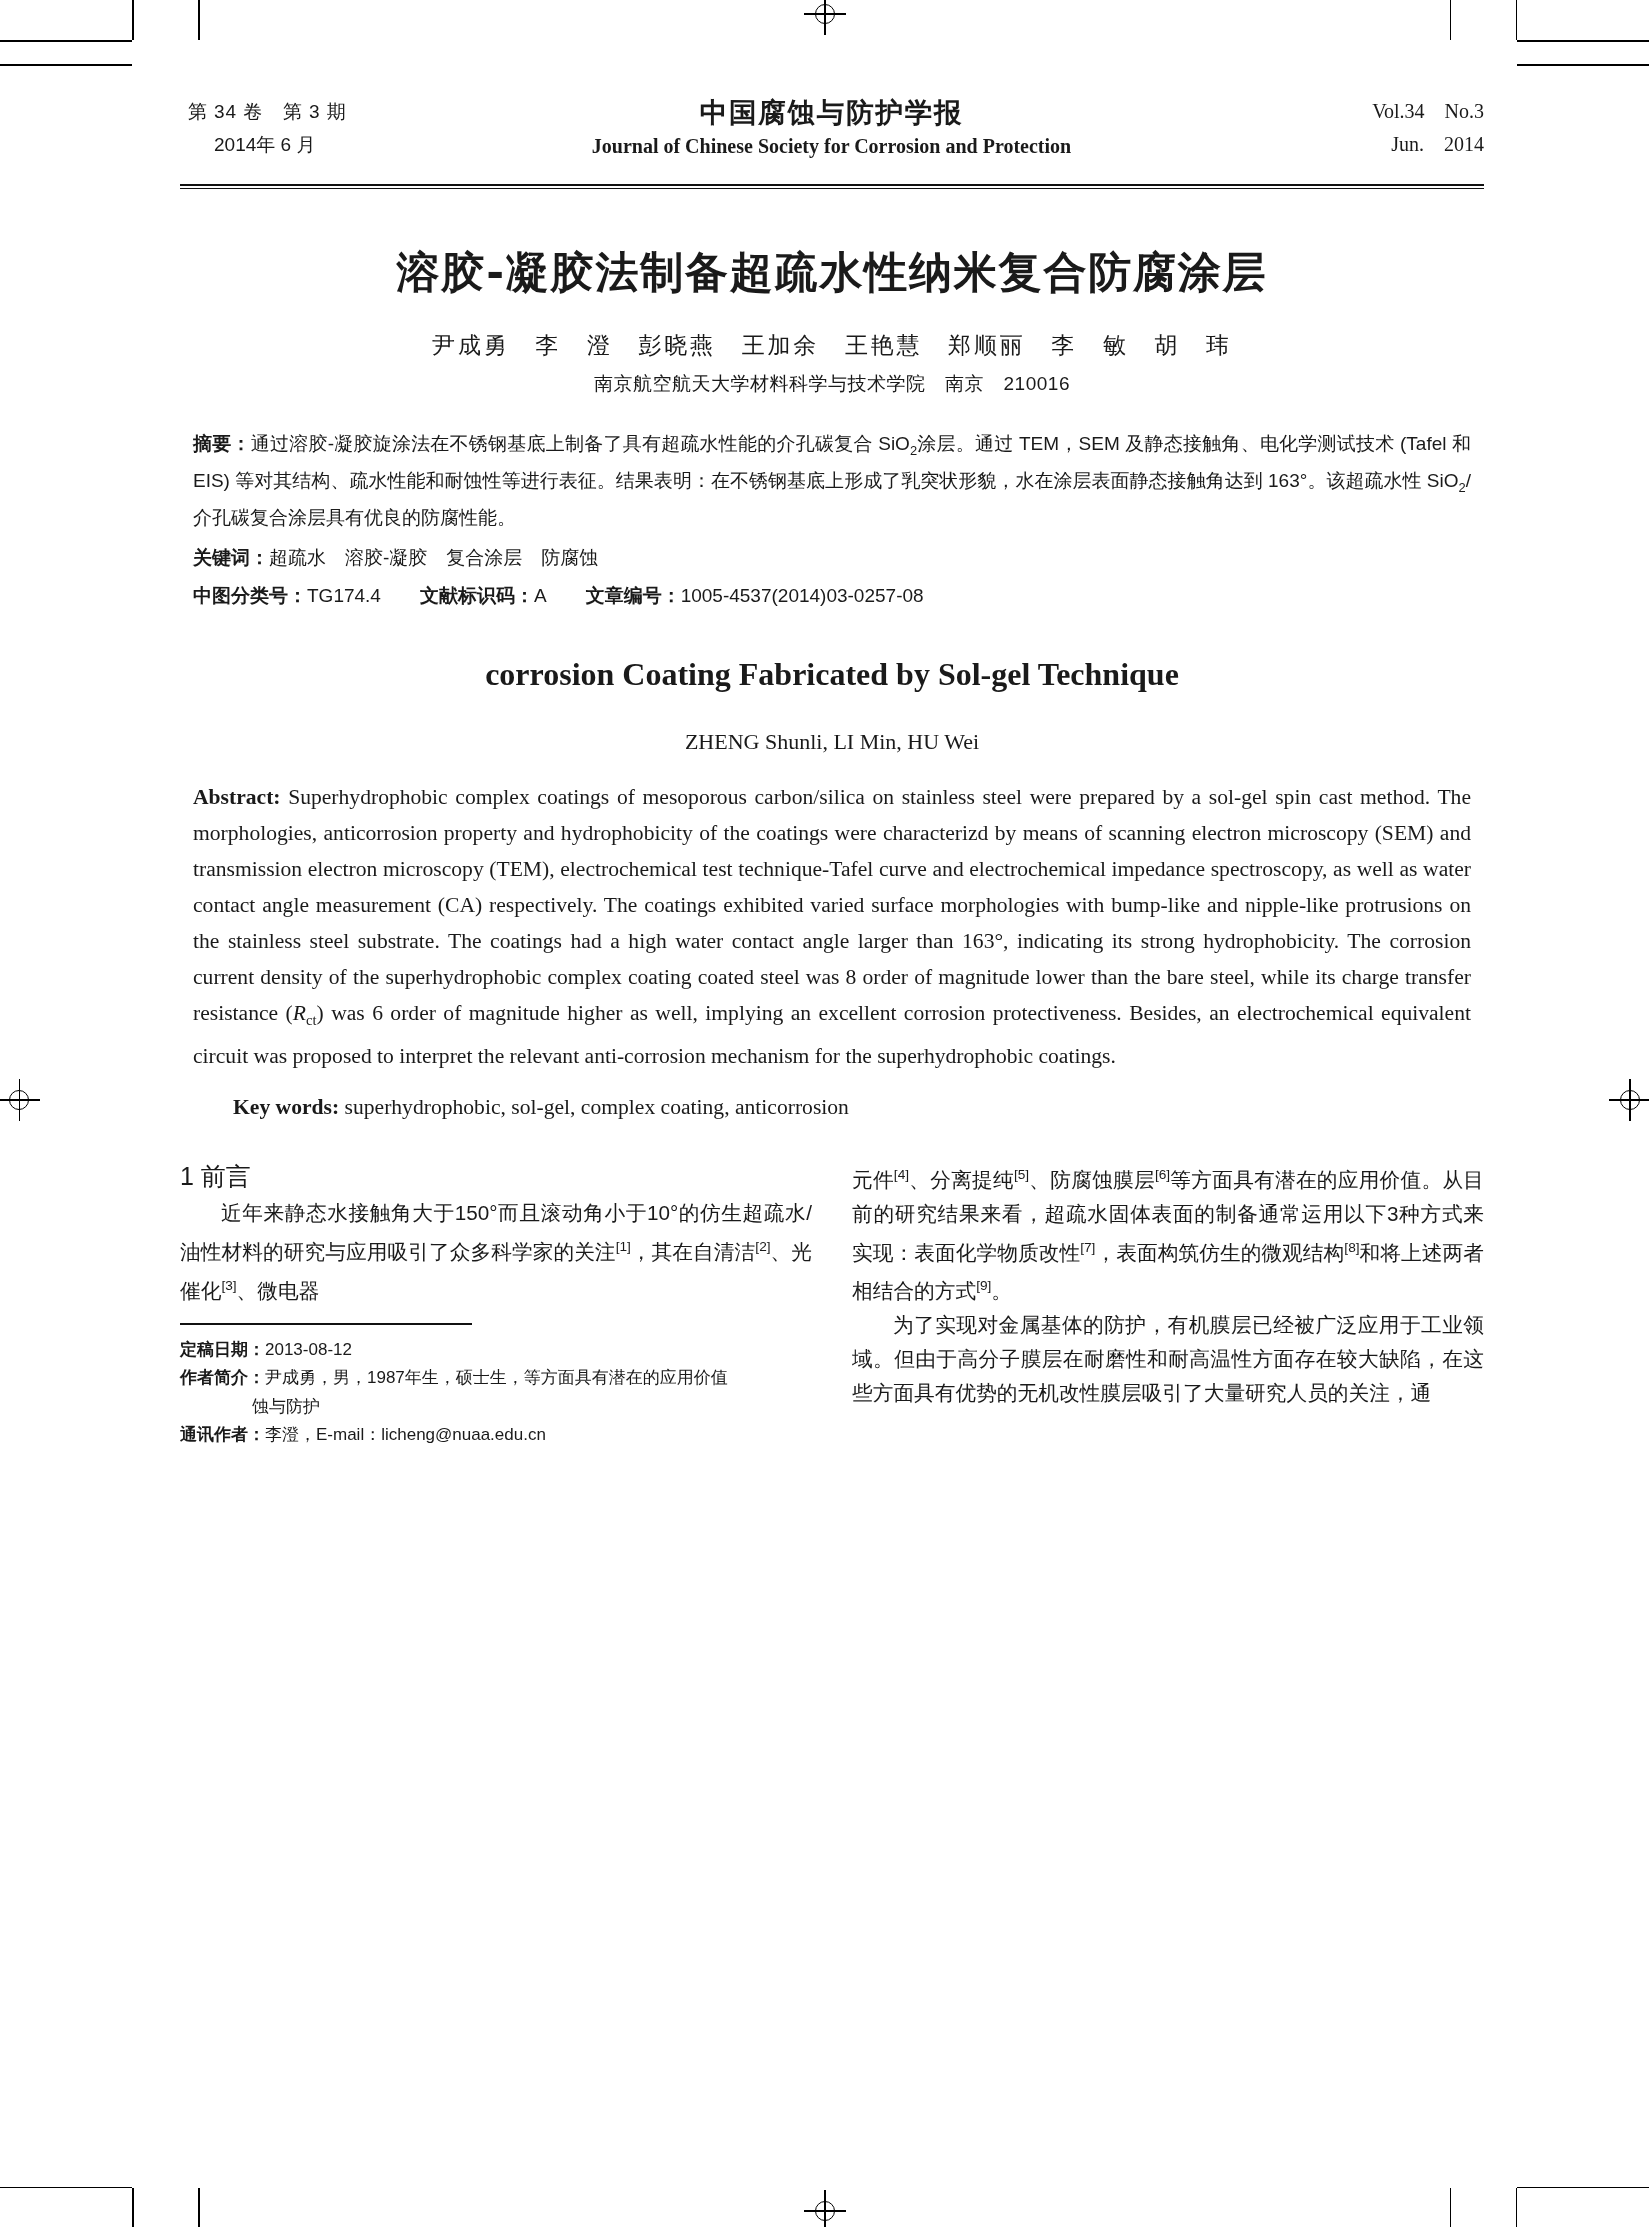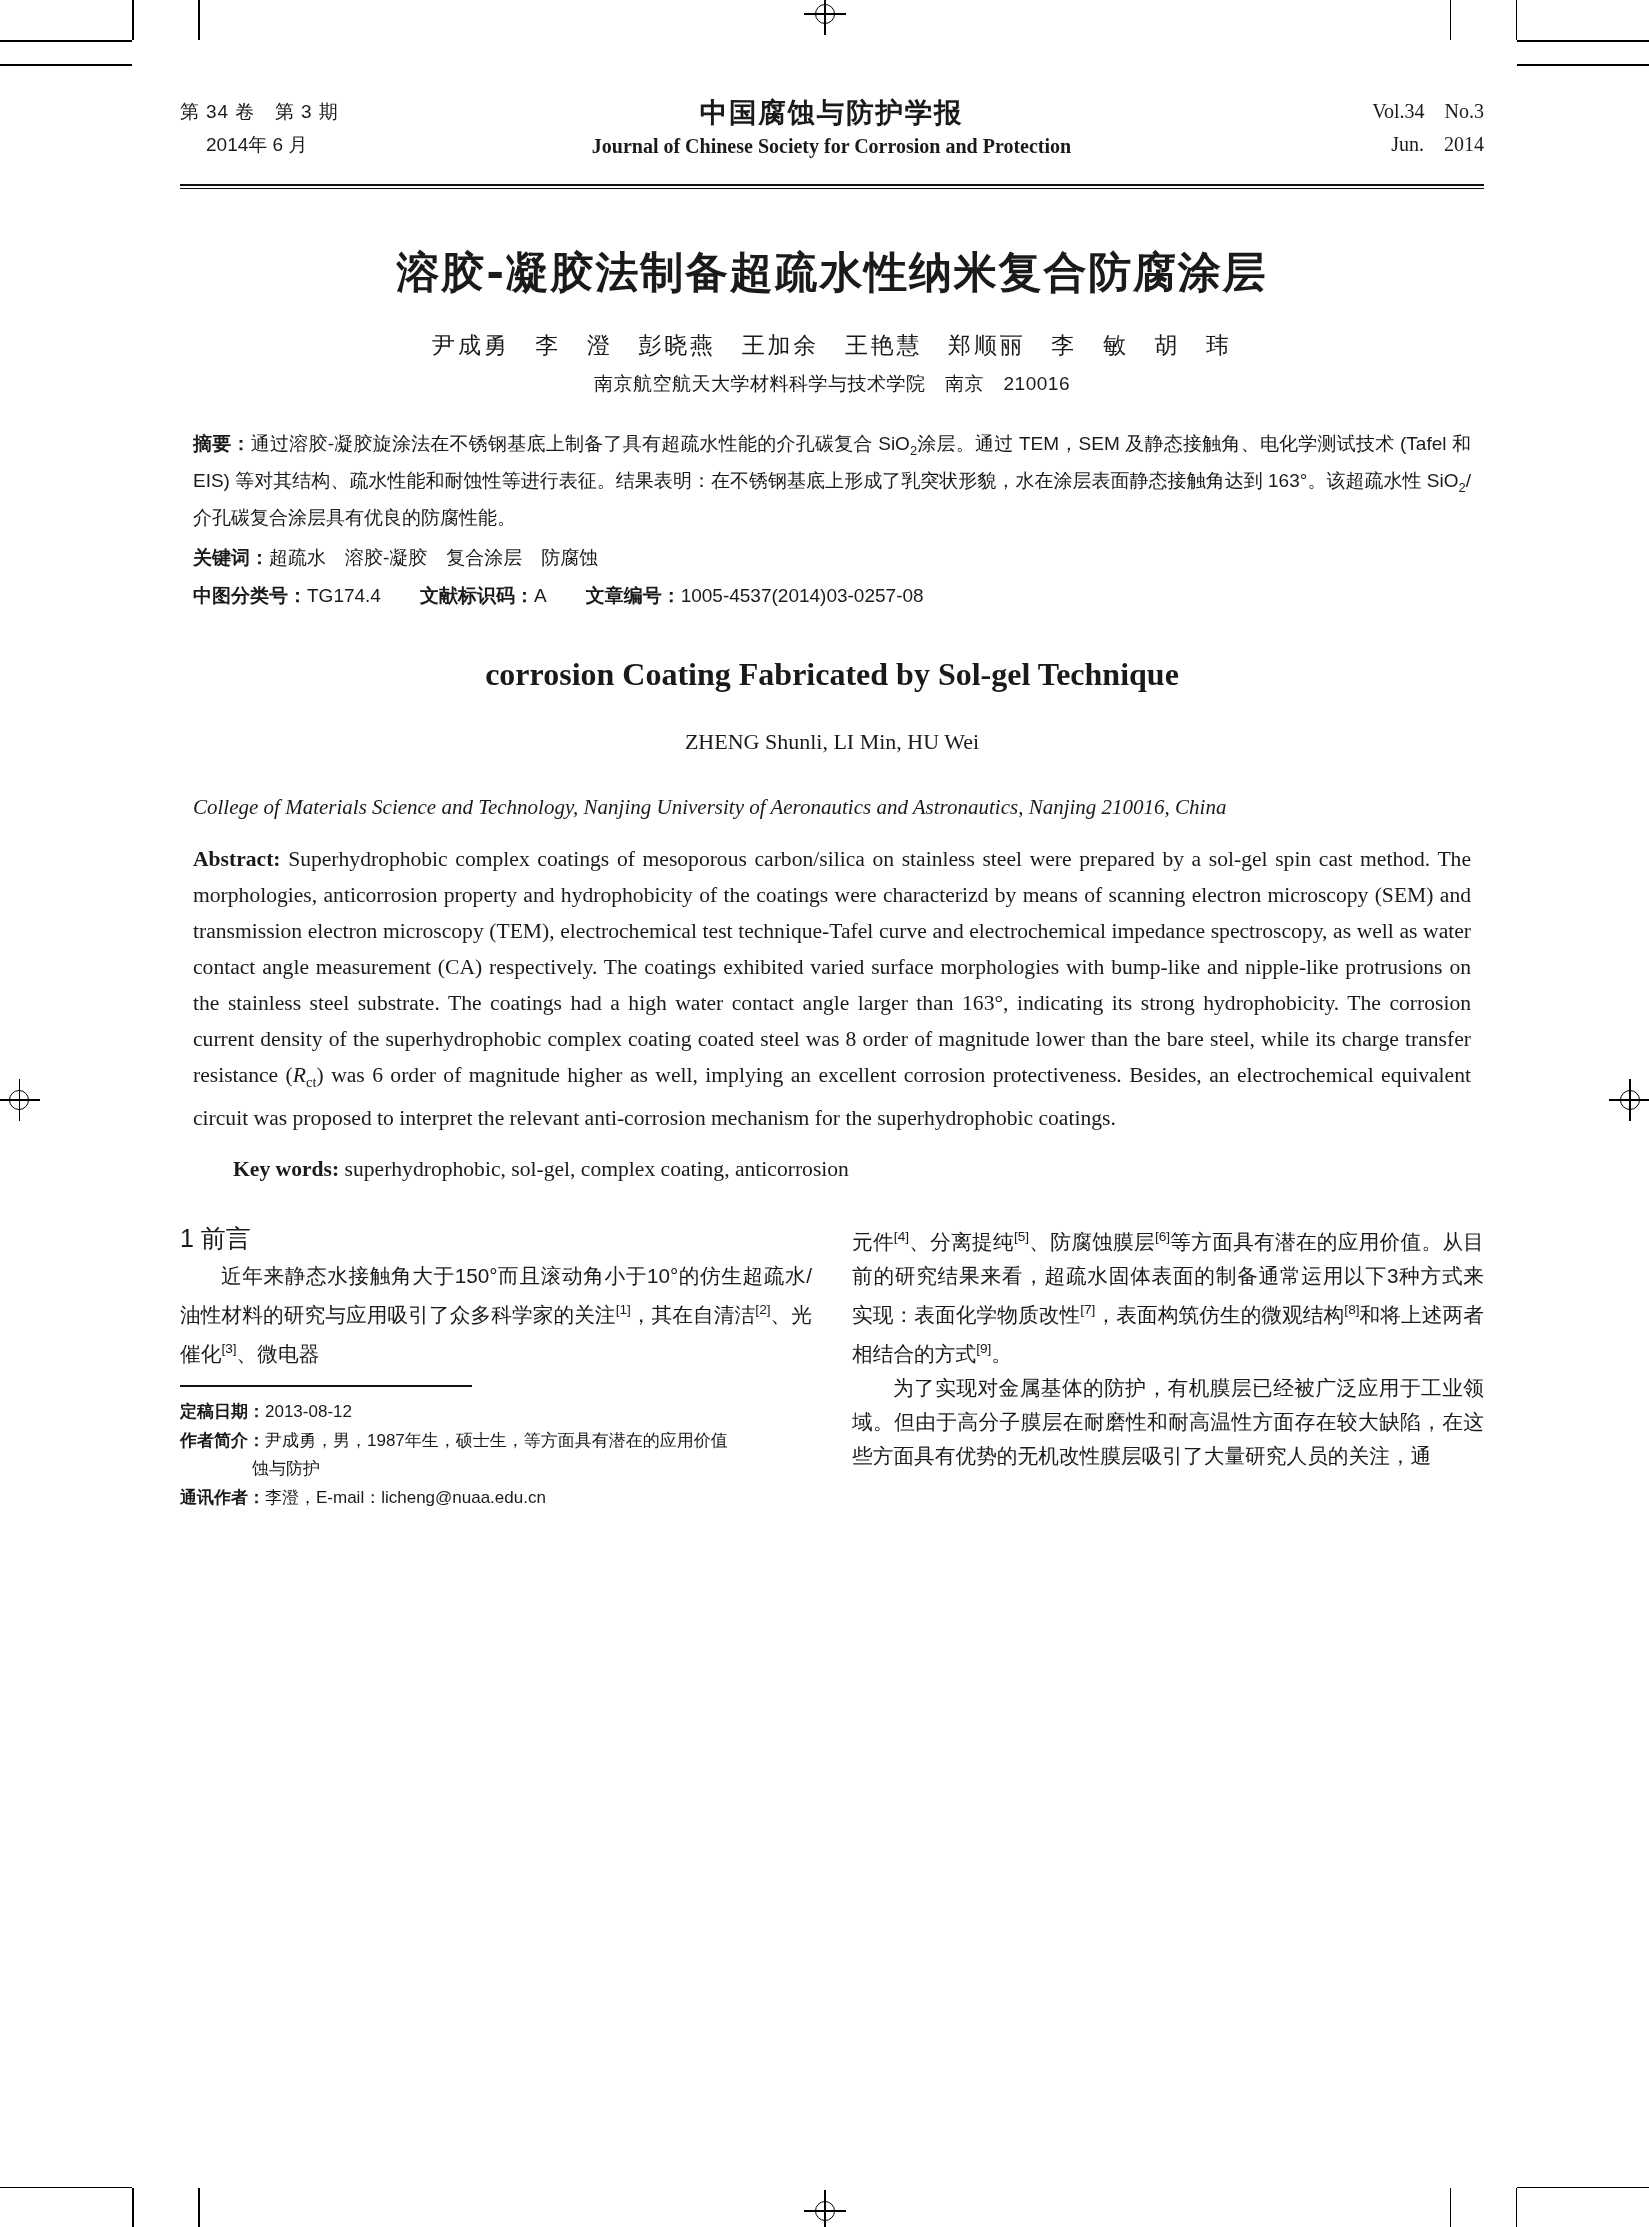--- a/index.html
+++ b/index.html
@@ -64,21 +64,21 @@
     width: 1304px;
   }
 
   
   .masthead {
     position: relative;
     height: 84px;
   }
   .mh-left {
     position: absolute;
-    left: 0;
+    left: 8px;
     top: 0;
     width: 275px;
     text-align: left;
   }
   .mh-center {
     position: absolute;
     left: 275px;
     top: 0;
     width: 753px;
     text-align: center;
@@ -367,21 +367,20 @@
 
     <div class="cls-cn"><span class="cls-seg"><b>中图分类号：</b><span>TG174.4</span></span><span class="cls-seg"><b>文献标识码：</b><span>A</span></span><span><b>文章编号：</b><span>1005-4537(2014)03-0257-08</span></span></div>
   </div>
 
   <div class="title-en">
     <div>corrosion Coating Fabricated by Sol-gel Technique</div>
   </div>
   <div class="authors-en">
     <div>ZHENG Shunli, LI Min, HU Wei</div>
   </div>
-  <div class="affil-en">College of Materials Science and Technology, Nanjing University of Aeronautics and Astronautics, Nanjing 210016, China</div>
 
   <div class="abstract-en"><span class="lbl">Abstract:</span><span> Superhydrophobic complex coatings of mesoporous carbon/silica on stainless steel were prepared by a sol-gel spin cast method. The morphologies, anticorrosion property and hydrophobicity of the coatings were characterizd by means of scanning electron microscopy (SEM) and transmission electron microscopy (TEM), electrochemical test technique-Tafel curve and electrochemical impedance spectroscopy, as well as water contact angle measurement (CA) respectively. The coatings exhibited varied surface morphologies with bump-like and nipple-like protrusions on the stainless steel substrate. The coatings had a high water contact angle larger than 163°, indicating its strong hydrophobicity. The corrosion current density of the superhydrophobic complex coating coated steel was 8 order of magnitude lower than the bare steel, while its charge transfer resistance (</span><i>R</i><sub>ct</sub><span>) was 6 order of magnitude higher as well, implying an excellent corrosion protectiveness. Besides, an electrochemical equivalent circuit was proposed to interpret the relevant anti-corrosion mechanism for the superhydrophobic coatings.</span></div>
 
   <div class="kw-en"><span class="lbl">Key words:</span><span> superhydrophobic, sol-gel, complex coating, anticorrosion</span></div>
 
   <div class="columns">
 
     <div class="col">
       <div class="sec-head">1 前言</div>
       <div class="body-cn">

